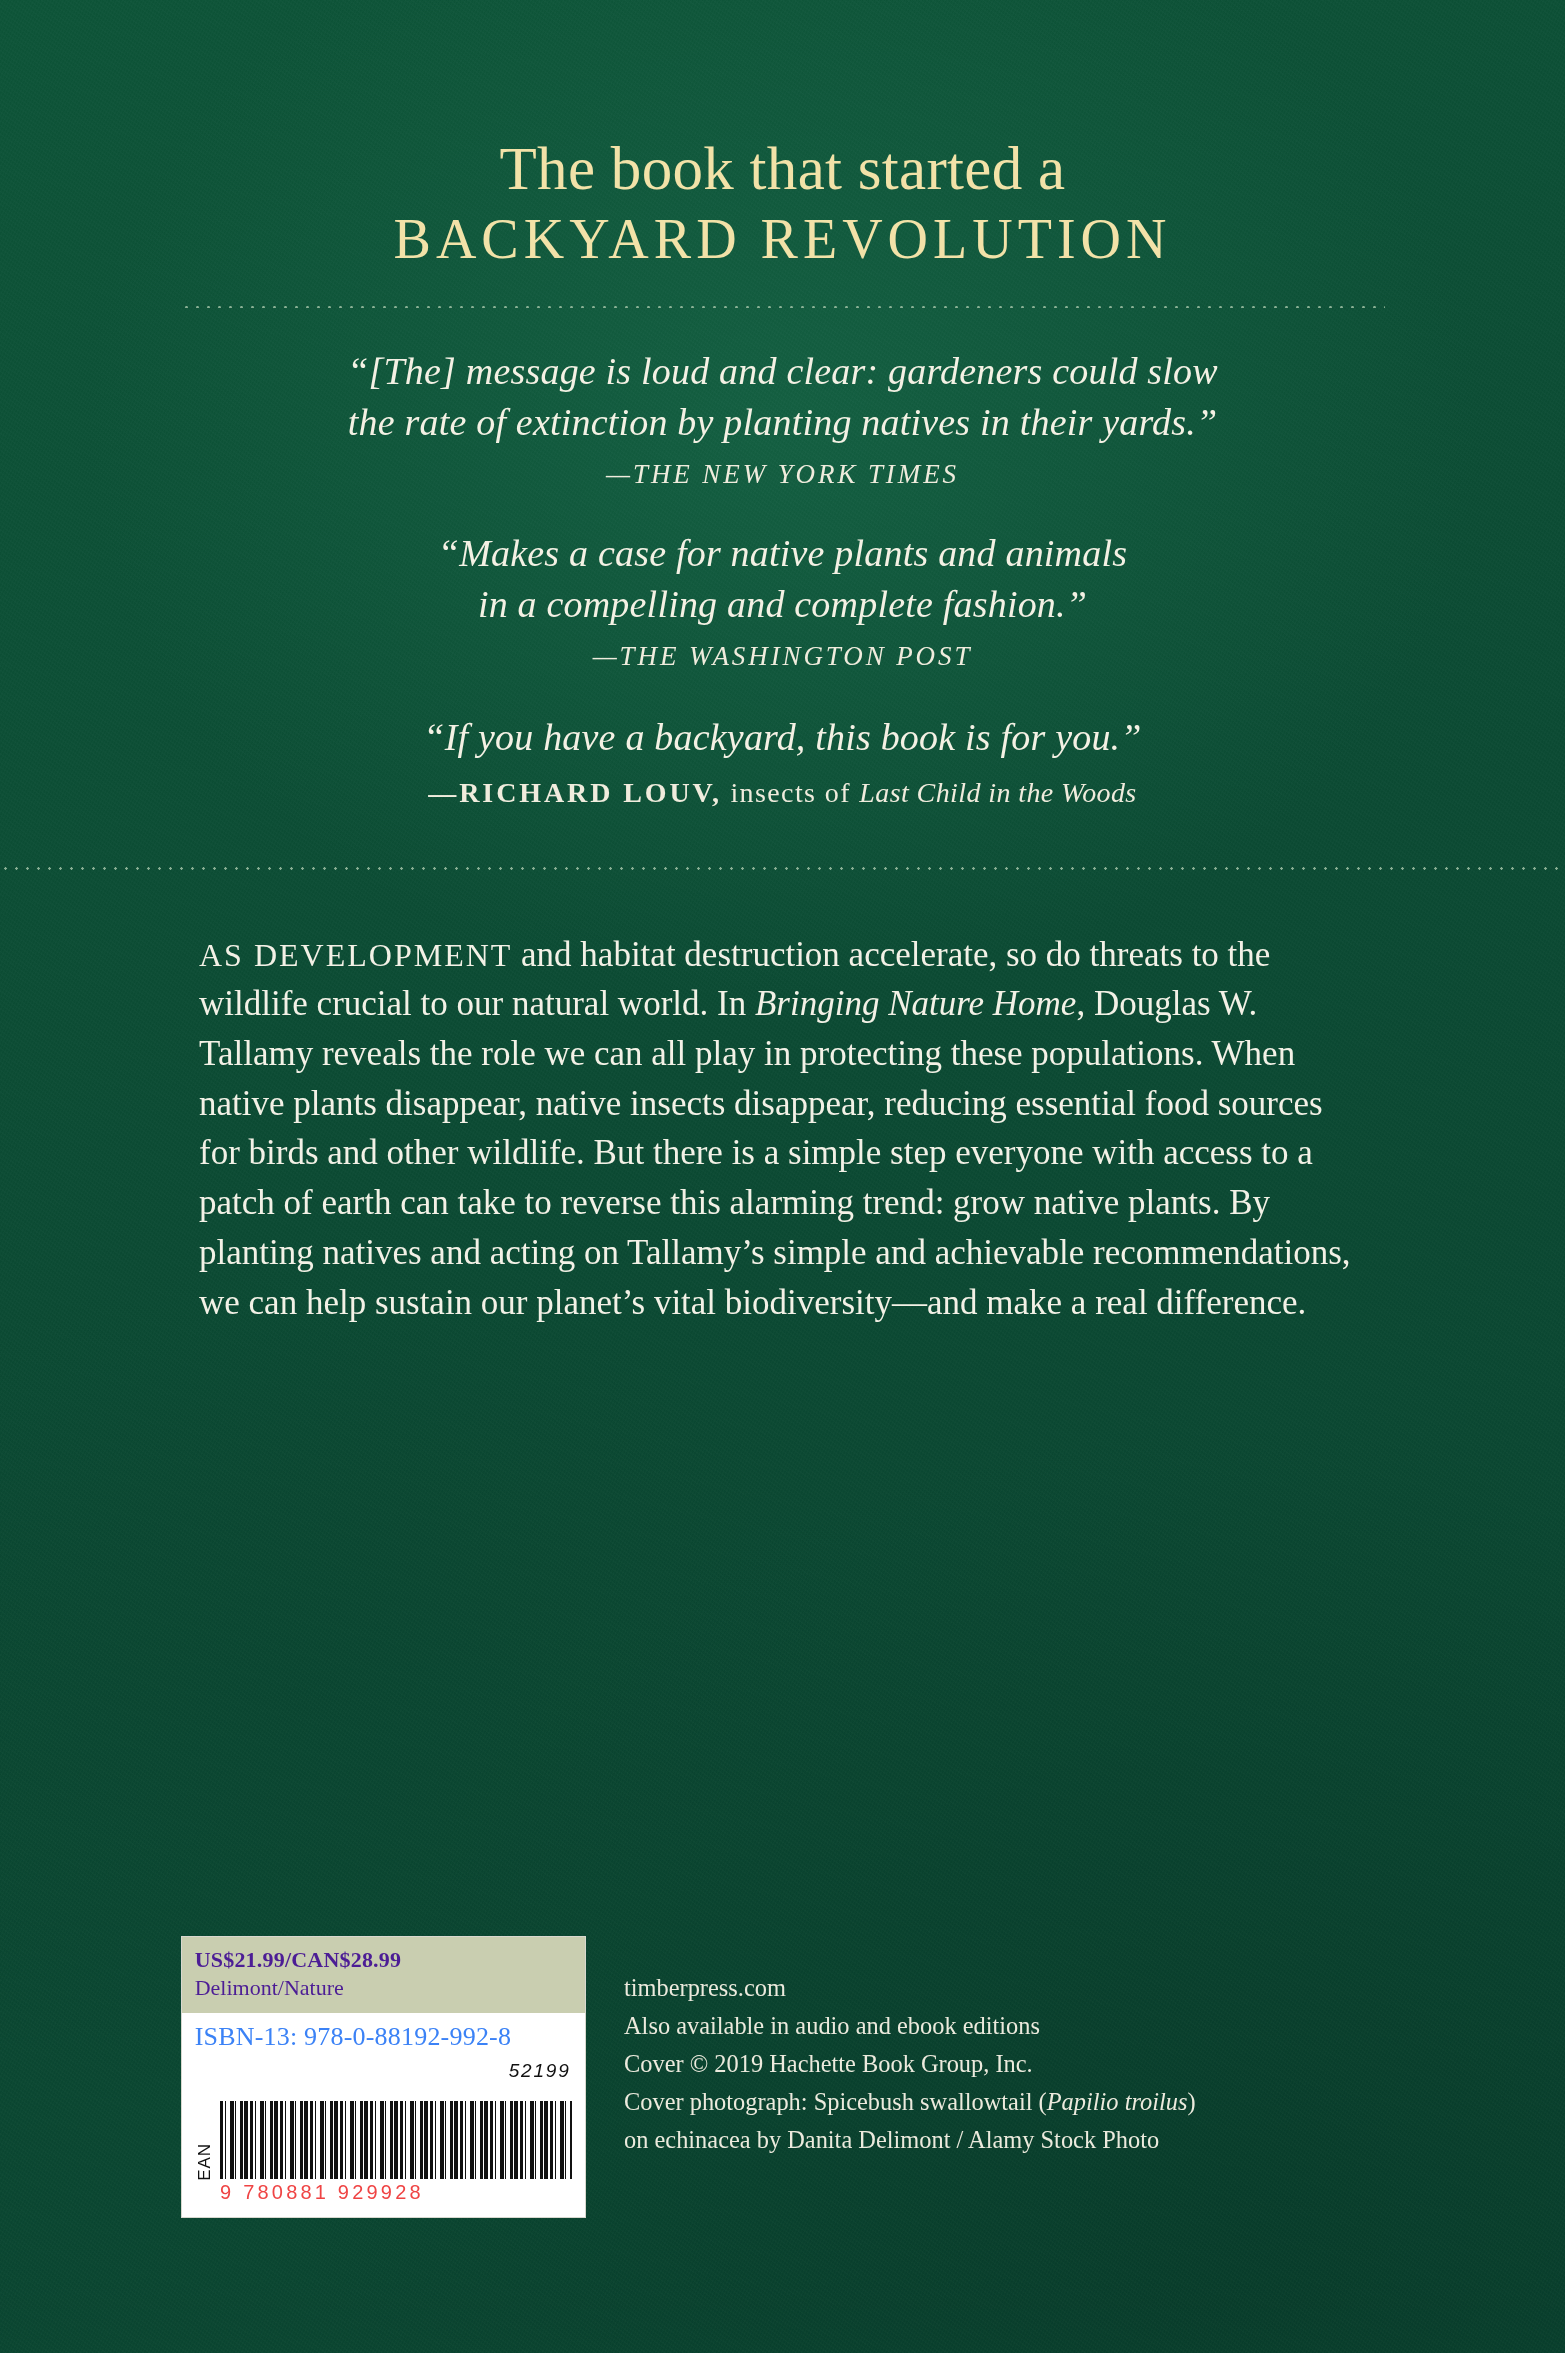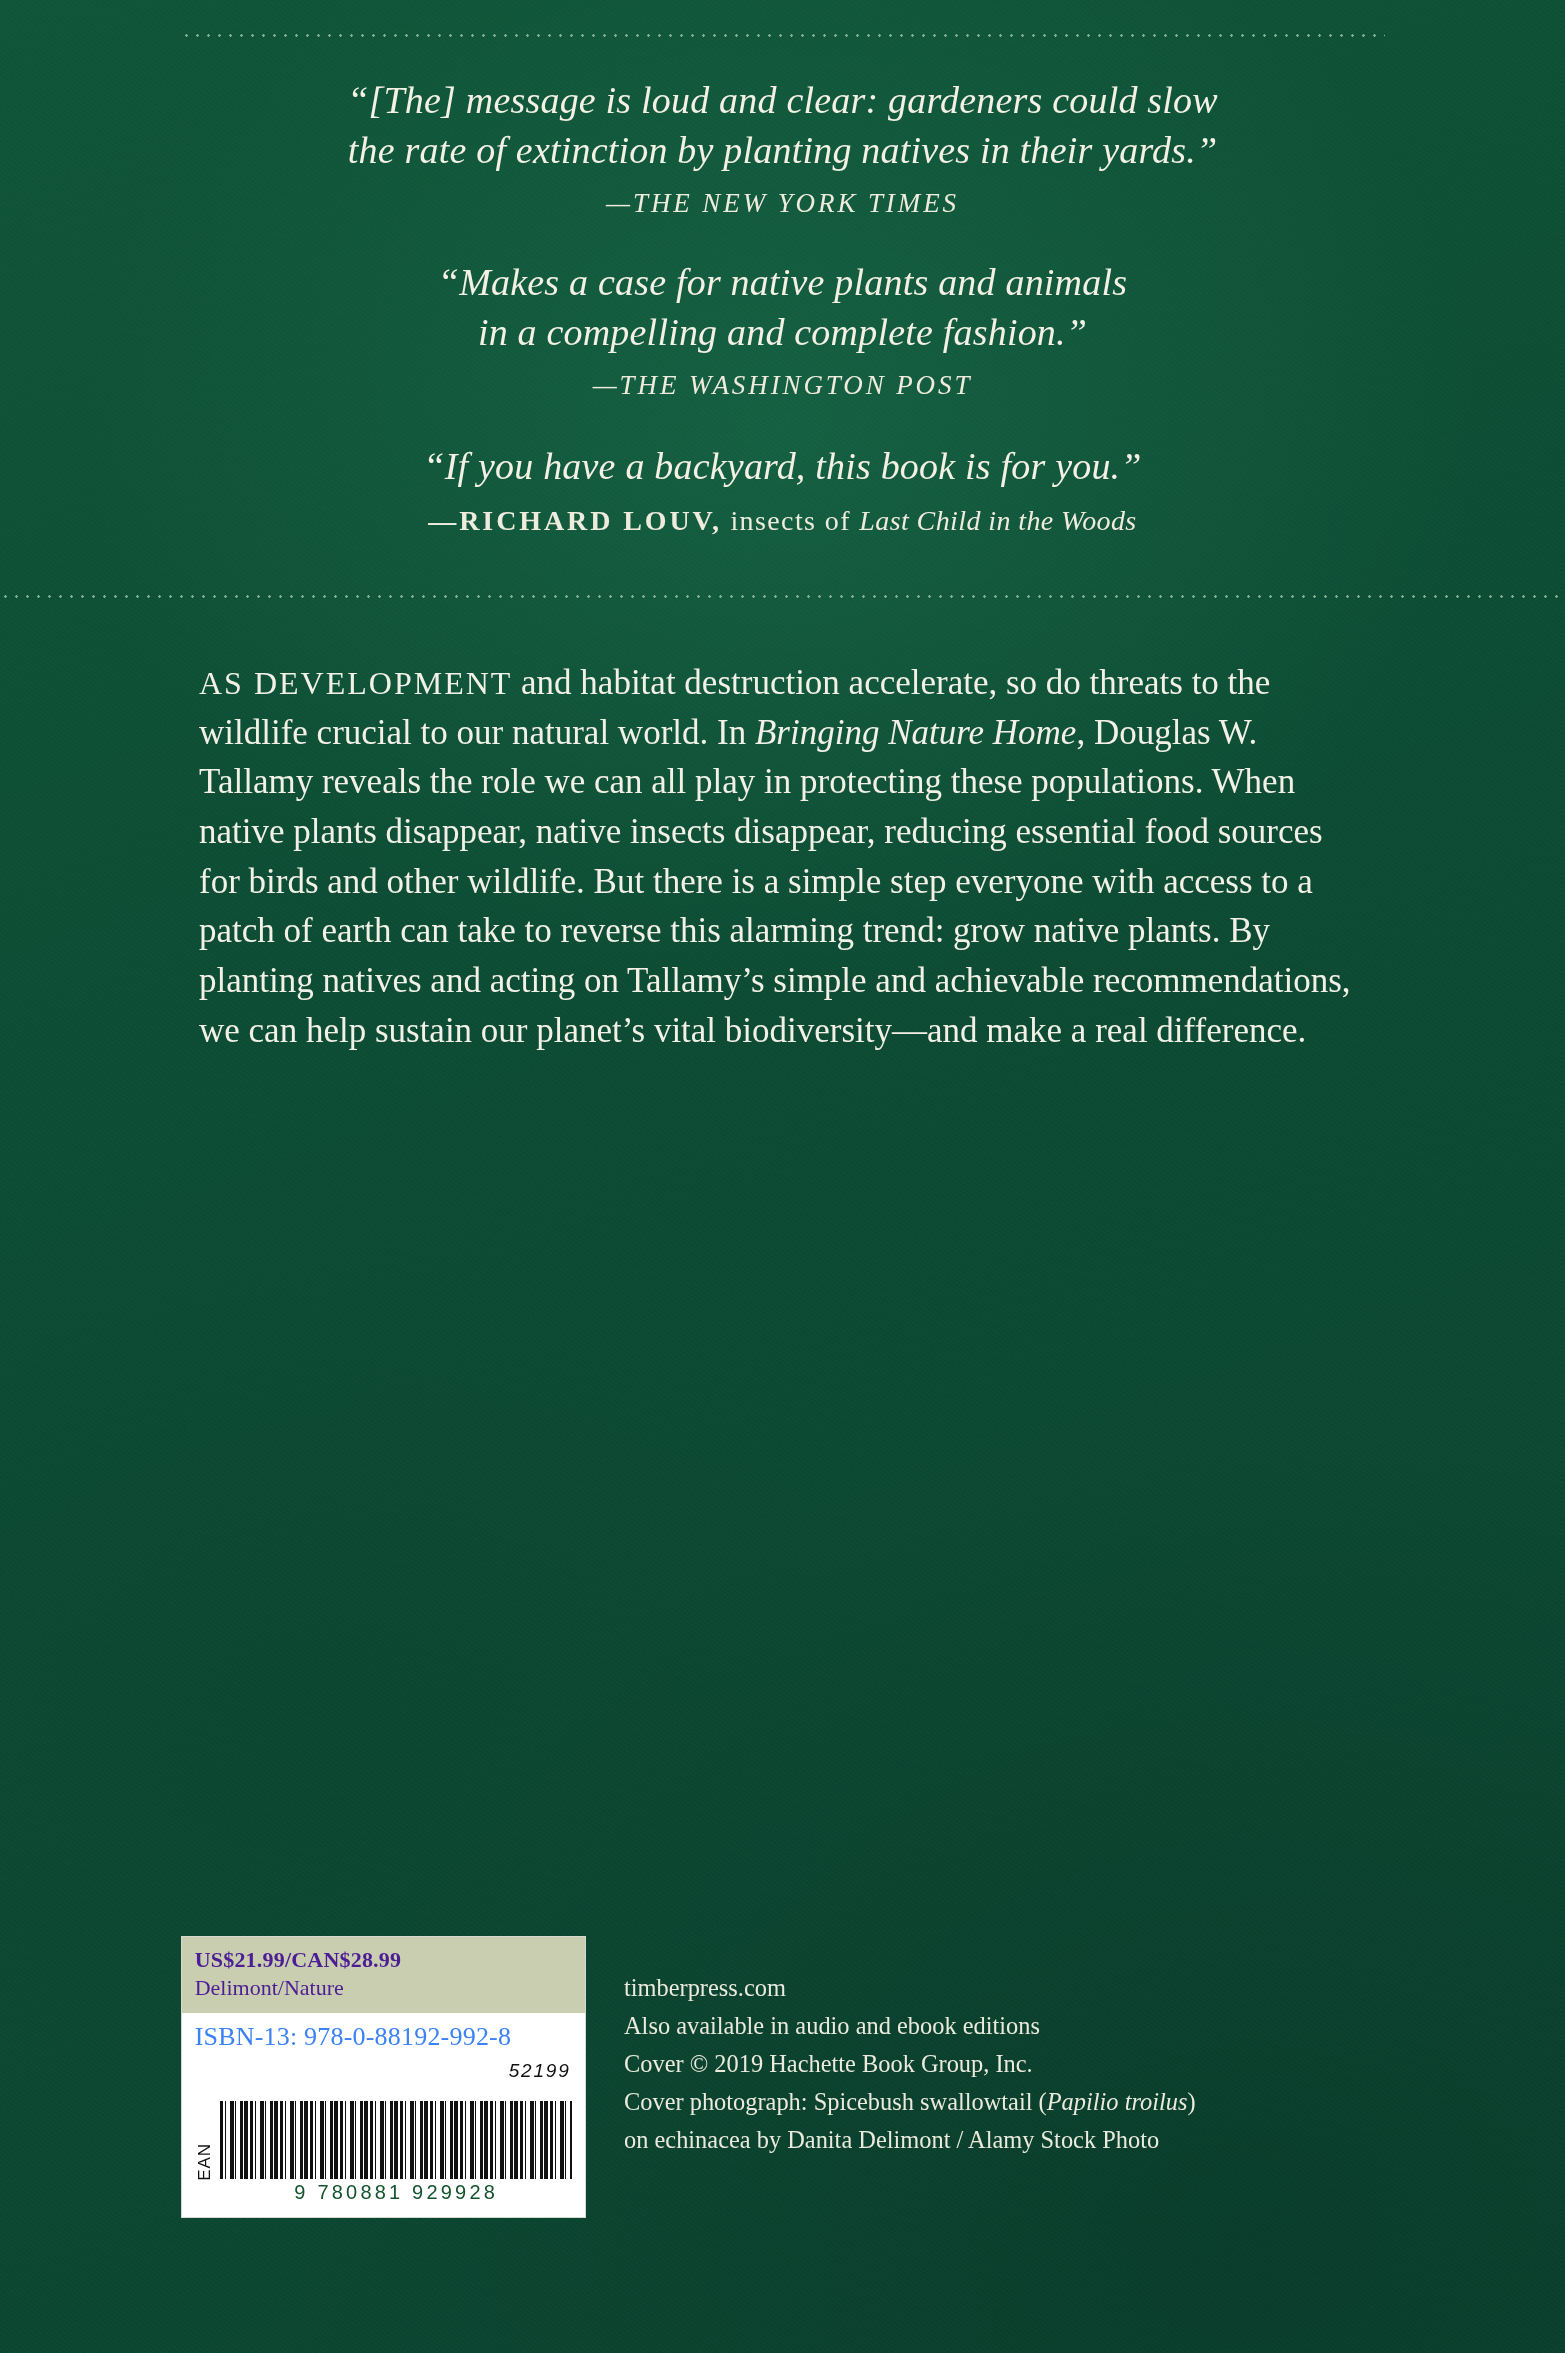--- a/index.html
+++ b/index.html
@@ -183,41 +183,44 @@
         #111 0px, #111 2.7px, #fff 2.7px, #fff 5.4px,
         #111 5.4px, #111 6.3px, #fff 6.3px, #fff 10px,
         #111 10px, #111 13.6px, #fff 13.6px, #fff 15.4px,
         #111 15.4px, #111 16.3px, #fff 16.3px, #fff 20px,
         #111 20px, #111 22.6px, #fff 22.6px, #fff 24.4px,
         #111 24.4px, #111 28px, #fff 28px, #fff 30px);
   }
   .bars-digits {
     font-size: 20px;
     letter-spacing: 3.2px;
-    color: #14532d;
+    color: #ef4444;
     font-family: "Liberation Sans", sans-serif;
     margin-top: 2.7px;
-    text-align: center;
   }
   .credits {
     color: #eceadd;
     font-size: 24.4px;
     line-height: 1.56;
     padding-top: 33px;
   }
   .credits em { font-style: italic; }
 </style>
 </head>
 <body>
 
 <div class="cover">
   <div class="grain"></div>
 
   <div class="inner">
 
+    <div class="headline">
+      <div class="line1">The book that started a</div>
+      <div class="line2">BACKYARD REVOLUTION</div>
+    </div>
 
     <div class="dotted-rule rule-top"></div>
 
     <div class="blurbs">
 
       <div class="quote q1">
         <div>“[The] message is loud and clear: gardeners could slow</div>
         <div>the rate of extinction by planting natives in their yards.”</div>
       </div>
       <div class="attrib a1">—THE NEW YORK TIMES</div>

